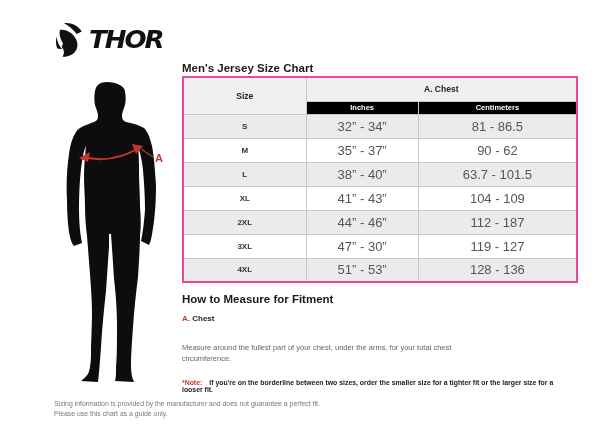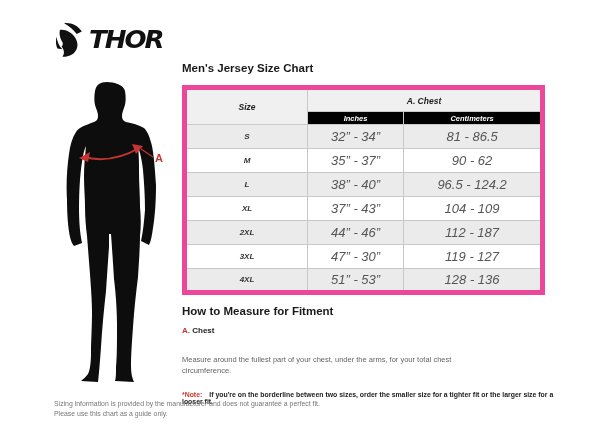--- a/index.html
+++ b/index.html
@@ -12,23 +12,23 @@
   .logo-icon svg { display:block; }
   .logo-text { font-family:"DejaVu Sans", sans-serif; font-size:26px; font-weight:bold;
     font-style:italic; letter-spacing:-2px; color:#111; transform:scaleY(.92); }
 
   
   .figure { position:absolute; left:52px; top:80px; width:130px; height:312px; }
   .figure svg { display:block; width:130px; height:312px; }
 
   
   .content { position:absolute; left:182px; top:62px; width:380px; }
-  .title { font-size:11.5px; font-weight:bold; color:#1a1a1a; margin-bottom:11px; }
+  .title { font-size:11.5px; font-weight:bold; color:#1a1a1a; margin-bottom:2px; }
 
-  table.size-chart { border-collapse:collapse; width:363px; border:5px solid #ec4899;font-style:italic; }
+  table.size-chart { border-collapse:collapse; width:396px; border:2px solid #ec4899; }
   .size-chart th, .size-chart td { border:1px solid #c9c9c9; text-align:center; vertical-align:middle; }
   .size-chart th.size-head { width:123px; background:#f0f0f0; font-size:8.5px; color:#222; }
   .size-chart th.chest-head { background:#f0f0f0; font-size:8.5px; color:#222; height:24px; }
   .size-chart th.bar { background:#000000; color:#fff; font-size:7.5px; height:13px; font-weight:bold; }
   .size-chart td { height:24px; }
   .size-chart td.size { font-weight:bold; font-size:8px; color:#333; }
   .size-chart td.val { font-size:13px; color:#555; }
   .size-chart tbody tr:nth-child(odd) td { background:#ebebeb; }
   .size-chart tbody tr:nth-child(even) td { background:#ffffff; }
 
@@ -115,25 +115,25 @@
           <td class="val">81 - 86.5</td>
         </tr>
         <tr>
           <td class="size">M</td>
           <td class="val">35” - 37”</td>
           <td class="val">90 - 62</td>
         </tr>
         <tr>
           <td class="size">L</td>
           <td class="val">38” - 40”</td>
-          <td class="val">96.5 - 124.2</td>
+          <td class="val">63.7 - 101.5</td>
         </tr>
         <tr>
           <td class="size">XL</td>
-          <td class="val">37” - 43”</td>
+          <td class="val">41” - 43”</td>
           <td class="val">104 - 109</td>
         </tr>
         <tr>
           <td class="size">2XL</td>
           <td class="val">44” - 46”</td>
           <td class="val">112 - 187</td>
         </tr>
         <tr>
           <td class="size">3XL</td>
           <td class="val">47” - 30”</td>

